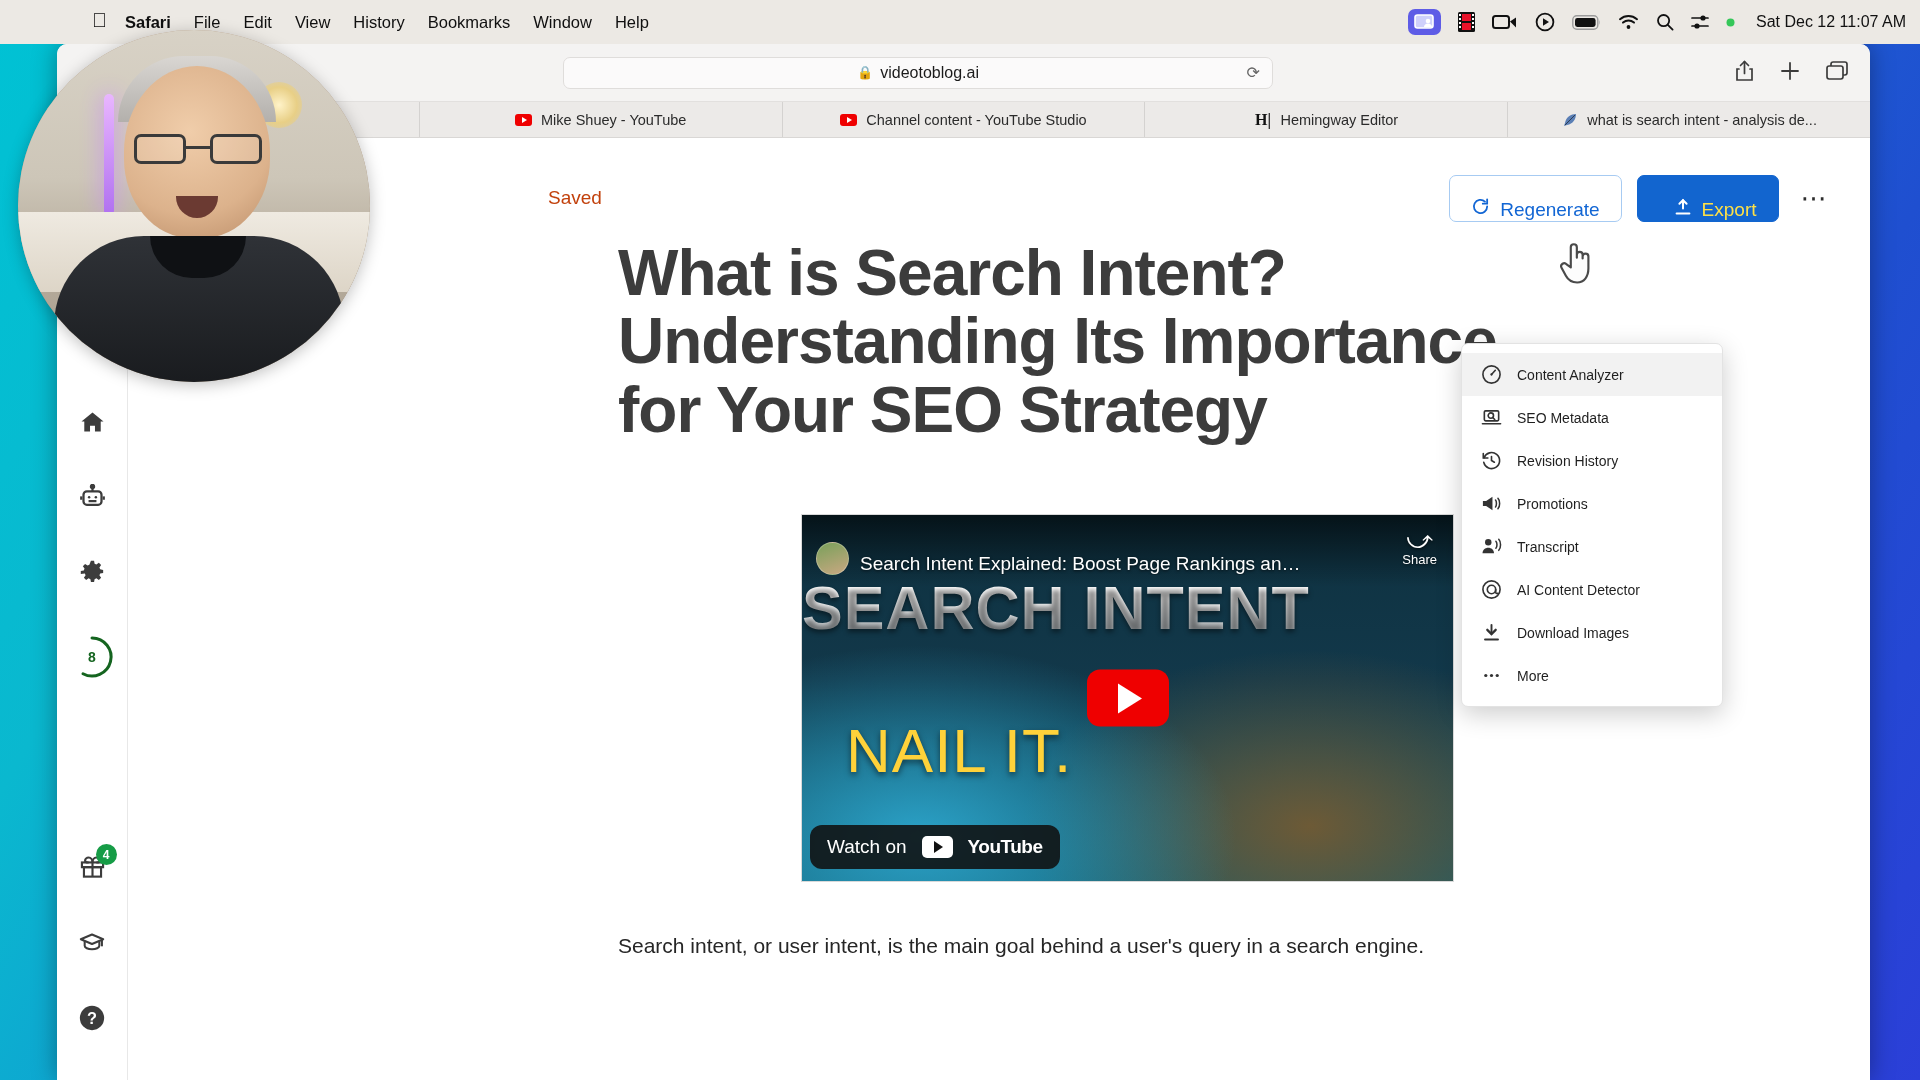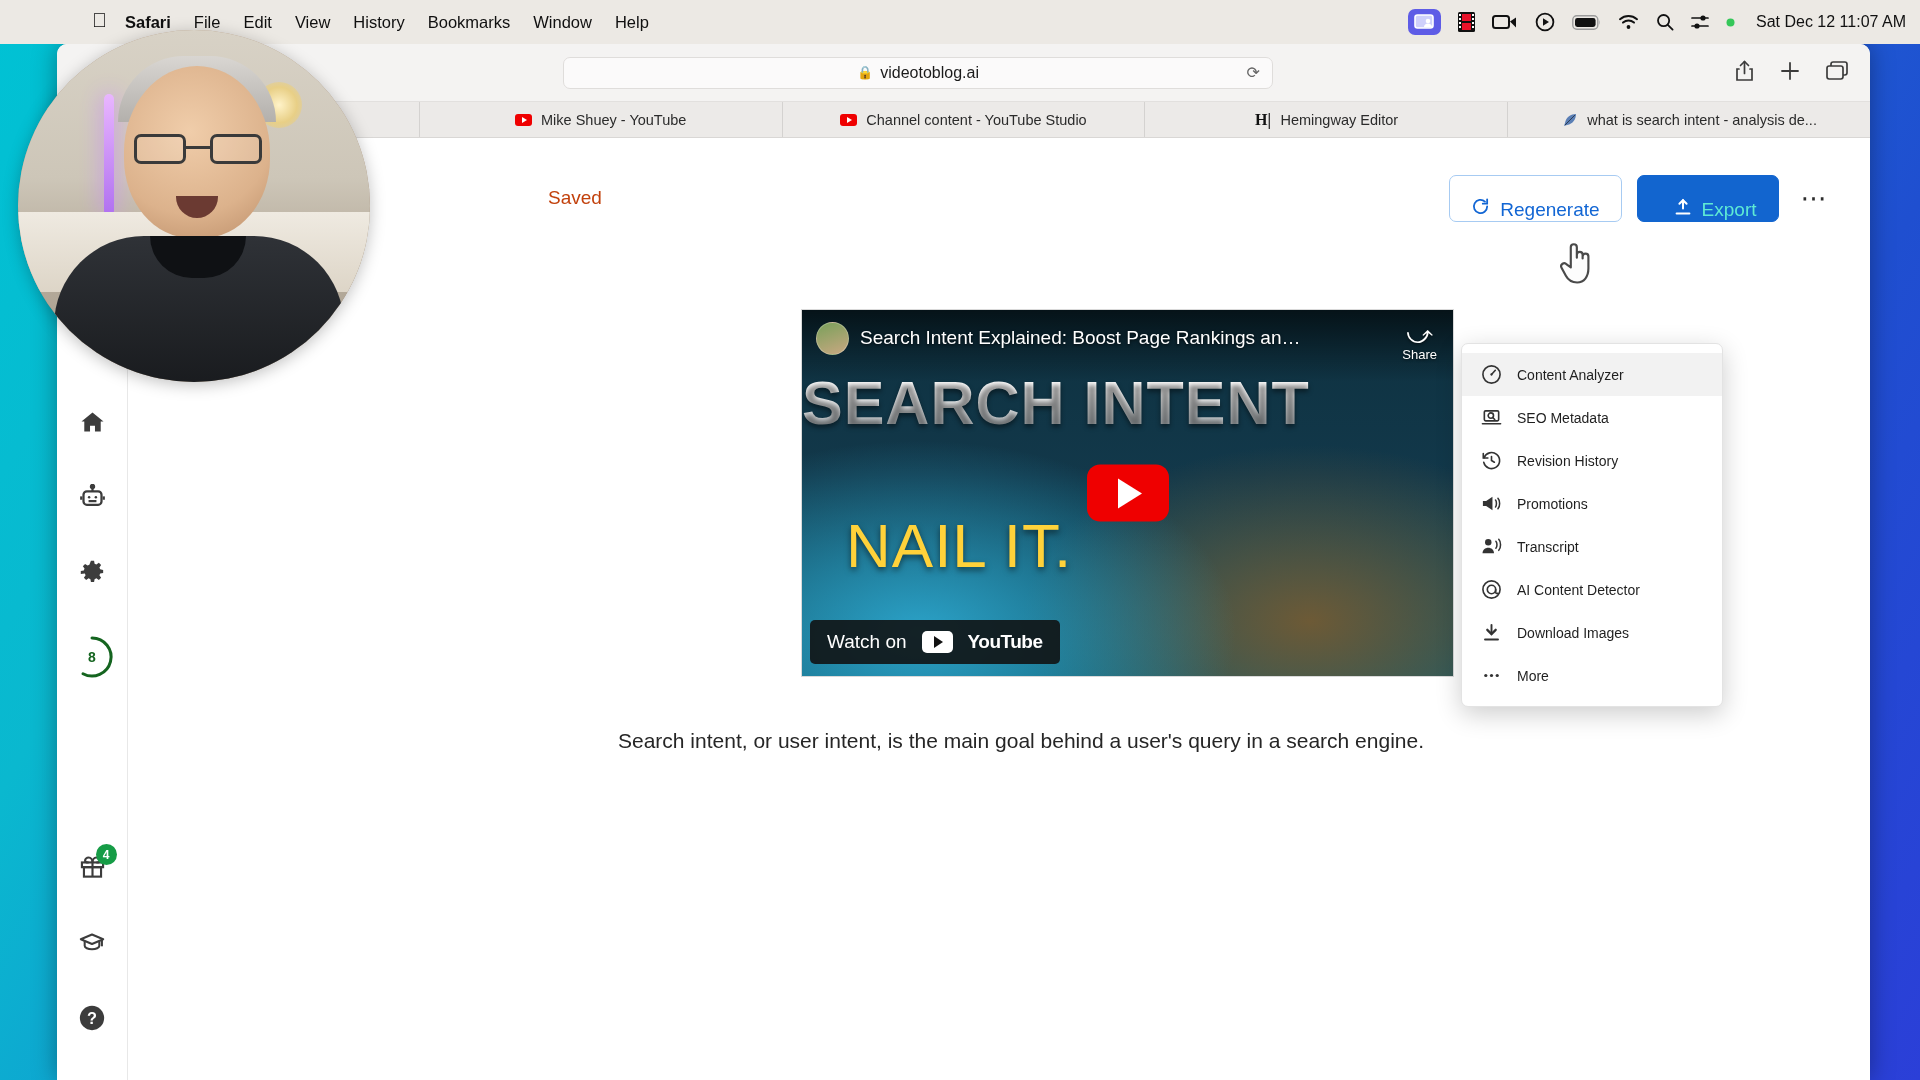--- a/index.html
+++ b/index.html
@@ -121,21 +121,21 @@
   #doc-header .saved {
     margin-left: 420px; font-size: 19px; color: #c2410c;
   }
   #doc-header .hdr-spacer { flex: 1; }
   .btn {
     display: inline-flex; align-items: flex-end; gap: 10px;
     height: 47px; border-radius: 7px; font-size: 19px; cursor: pointer;
     padding: 0 21px; white-space: nowrap;
   }
   .btn-regen { background: #fff; color: #1266d4; border: 1px solid #a7cbf2; }
-  .btn-export { background: #1265cf; color: #5eead4; border: 1px solid #1265cf; margin-left: 15px; padding-left: 36px; }
+  .btn-export { background: #1265cf; color: #fde047; border: 1px solid #1265cf; margin-left: 15px; padding-left: 36px; }
   .kebab { margin-left: 22px; font-size: 26px; color: #2d2d2d; letter-spacing: 1.5px; line-height: 1; cursor: pointer;}
 
   
   #article { padding: 8px 0 0 490px; }
   #article h1 {
     font-size: 64px; line-height: 1.07; font-weight: 700;
     color: #3c3c3c; letter-spacing: -1px; max-width: 905px;
   }
   #video {
     margin: 70px 0 0 183px;
@@ -144,21 +144,21 @@
     border: 1px solid #d9d9d9;
   }
   .vid-thumb { position:absolute; inset:0;
     background:
       radial-gradient(ellipse at 18% 88%, #2ba2c8 0%, rgba(43,162,200,0) 42%),
       radial-gradient(ellipse at 78% 85%, #6d5a36 0%, rgba(109,90,54,0) 40%),
       linear-gradient(180deg, #0e3140 0%, #12384a 45%, #10596b 100%);
   }
   .vid-topbar { position: absolute; top: 0; left: 0; right: 0; height: 72px;
     background: linear-gradient(180deg, rgba(0,0,0,.62), rgba(0,0,0,0));
-    display: flex; align-items: flex-start; padding: 12px 14px; gap: 11px; }
+    display: flex; align-items: flex-end; padding: 12px 14px; gap: 11px; }
   .vid-avatar { width: 33px; height: 33px; border-radius: 50%; background: linear-gradient(160deg,#79a05a,#c9a882); flex:0 0 auto; border:1px solid rgba(255,255,255,.25); }
   .vid-title { color:#fff; font-size: 19px; line-height: 1.25; padding-top: 4px; text-shadow: 0 1px 3px rgba(0,0,0,.7); overflow:hidden; white-space:nowrap; }
   .vid-share { position: absolute; right: 16px; top: 12px; color: #fff; text-align: center; font-size: 13px; text-shadow:0 1px 3px rgba(0,0,0,.7); }
   .vid-share .arrow { font-size: 25px; line-height: 1; display:block; }
   .vid-word1 {
     position:absolute; top: 58px; left: 0; right: 0; text-align: left;
     font-family: "Liberation Sans", sans-serif; font-weight: 700; font-size: 61px;
     letter-spacing: 1px;
     background: linear-gradient(180deg,#ffffff 35%,#9aa3a8 100%);
     -webkit-background-clip: text; background-clip: text; color: transparent;
@@ -171,21 +171,21 @@
     margin-left: 44px;
   }
   .vid-play {
     position:absolute; left:50%; top:50%; transform: translate(-50%,-50%);
     width: 82px; height: 57px; border-radius: 13px; background:#ef0000;
     display:flex; align-items:center; justify-content:center;
   }
   .vid-play::after { content:""; border-left: 24px solid #fff; border-top: 15px solid transparent; border-bottom: 15px solid transparent; margin-left: 5px;}
   .vid-watch {
     position:absolute; left:8px; bottom: 12px; height: 44px;
-    background: rgba(16,16,16,.88); border-radius: 5px;
+    background: rgba(16,16,16,.88); border-radius: 12px;
     display:flex; align-items:center; gap:15px; padding: 0 17px;
     color:#fff; font-size: 19px;
   }
   .vid-watch .ytlogo { width: 31px; height: 22px; background:#fff; border-radius:5px; display:inline-flex; align-items:center; justify-content:center; }
   .vid-watch .ytlogo::after { content:""; border-left: 9px solid #111; border-top: 6px solid transparent; border-bottom: 6px solid transparent; margin-left:2px;}
   .vid-watch .ytword { font-weight:700; letter-spacing:-.5px; }
 
   #para { margin: 52px 0 0 0; font-size: 21px; color: #262626; }
 
   
@@ -507,20 +507,21 @@
                 <path d="M5.4 5.8L9 2.2l3.6 3.6"></path>
                 <path d="M2.6 15.4h12.8"></path>
               </svg>
           </span>
           <span>Export</span>
         </div>
         <span class="kebab">⋯</span>
       </div>
 
       <div id="article">
+        <h1>What is Search Intent? Understanding Its Importance for Your SEO Strategy</h1>
 
         <div id="video">
           <div class="vid-thumb"></div>
           <div class="vid-word1">SEARCH INTENT</div>
           <div class="vid-word2">NAIL IT.</div>
           <div class="vid-topbar">
             <span class="vid-avatar"></span>
             <span class="vid-title">Search Intent Explained: Boost Page Rankings an…</span>
           </div>
           <div class="vid-share">

